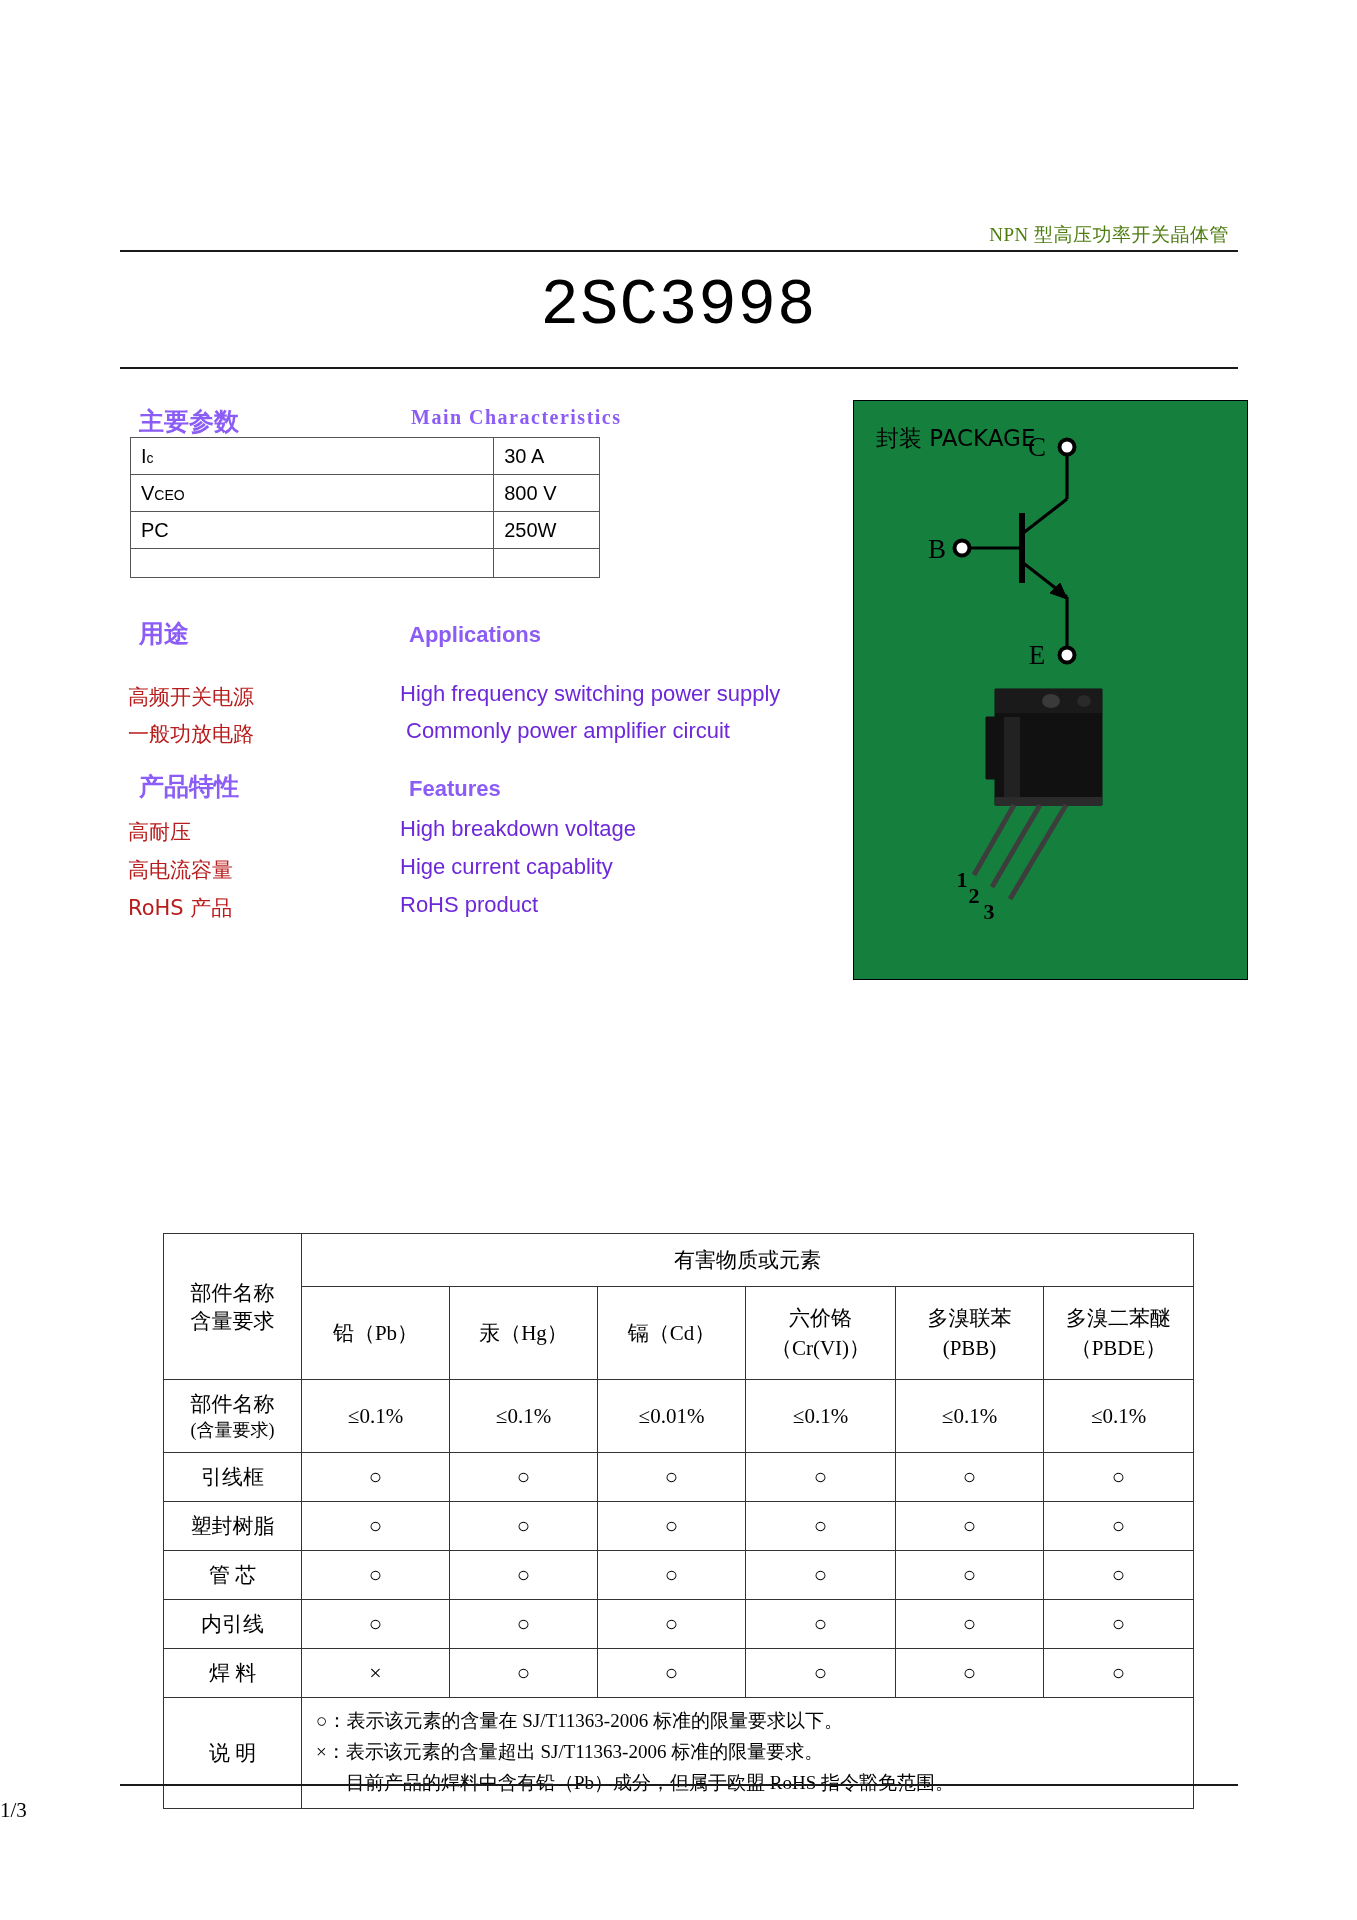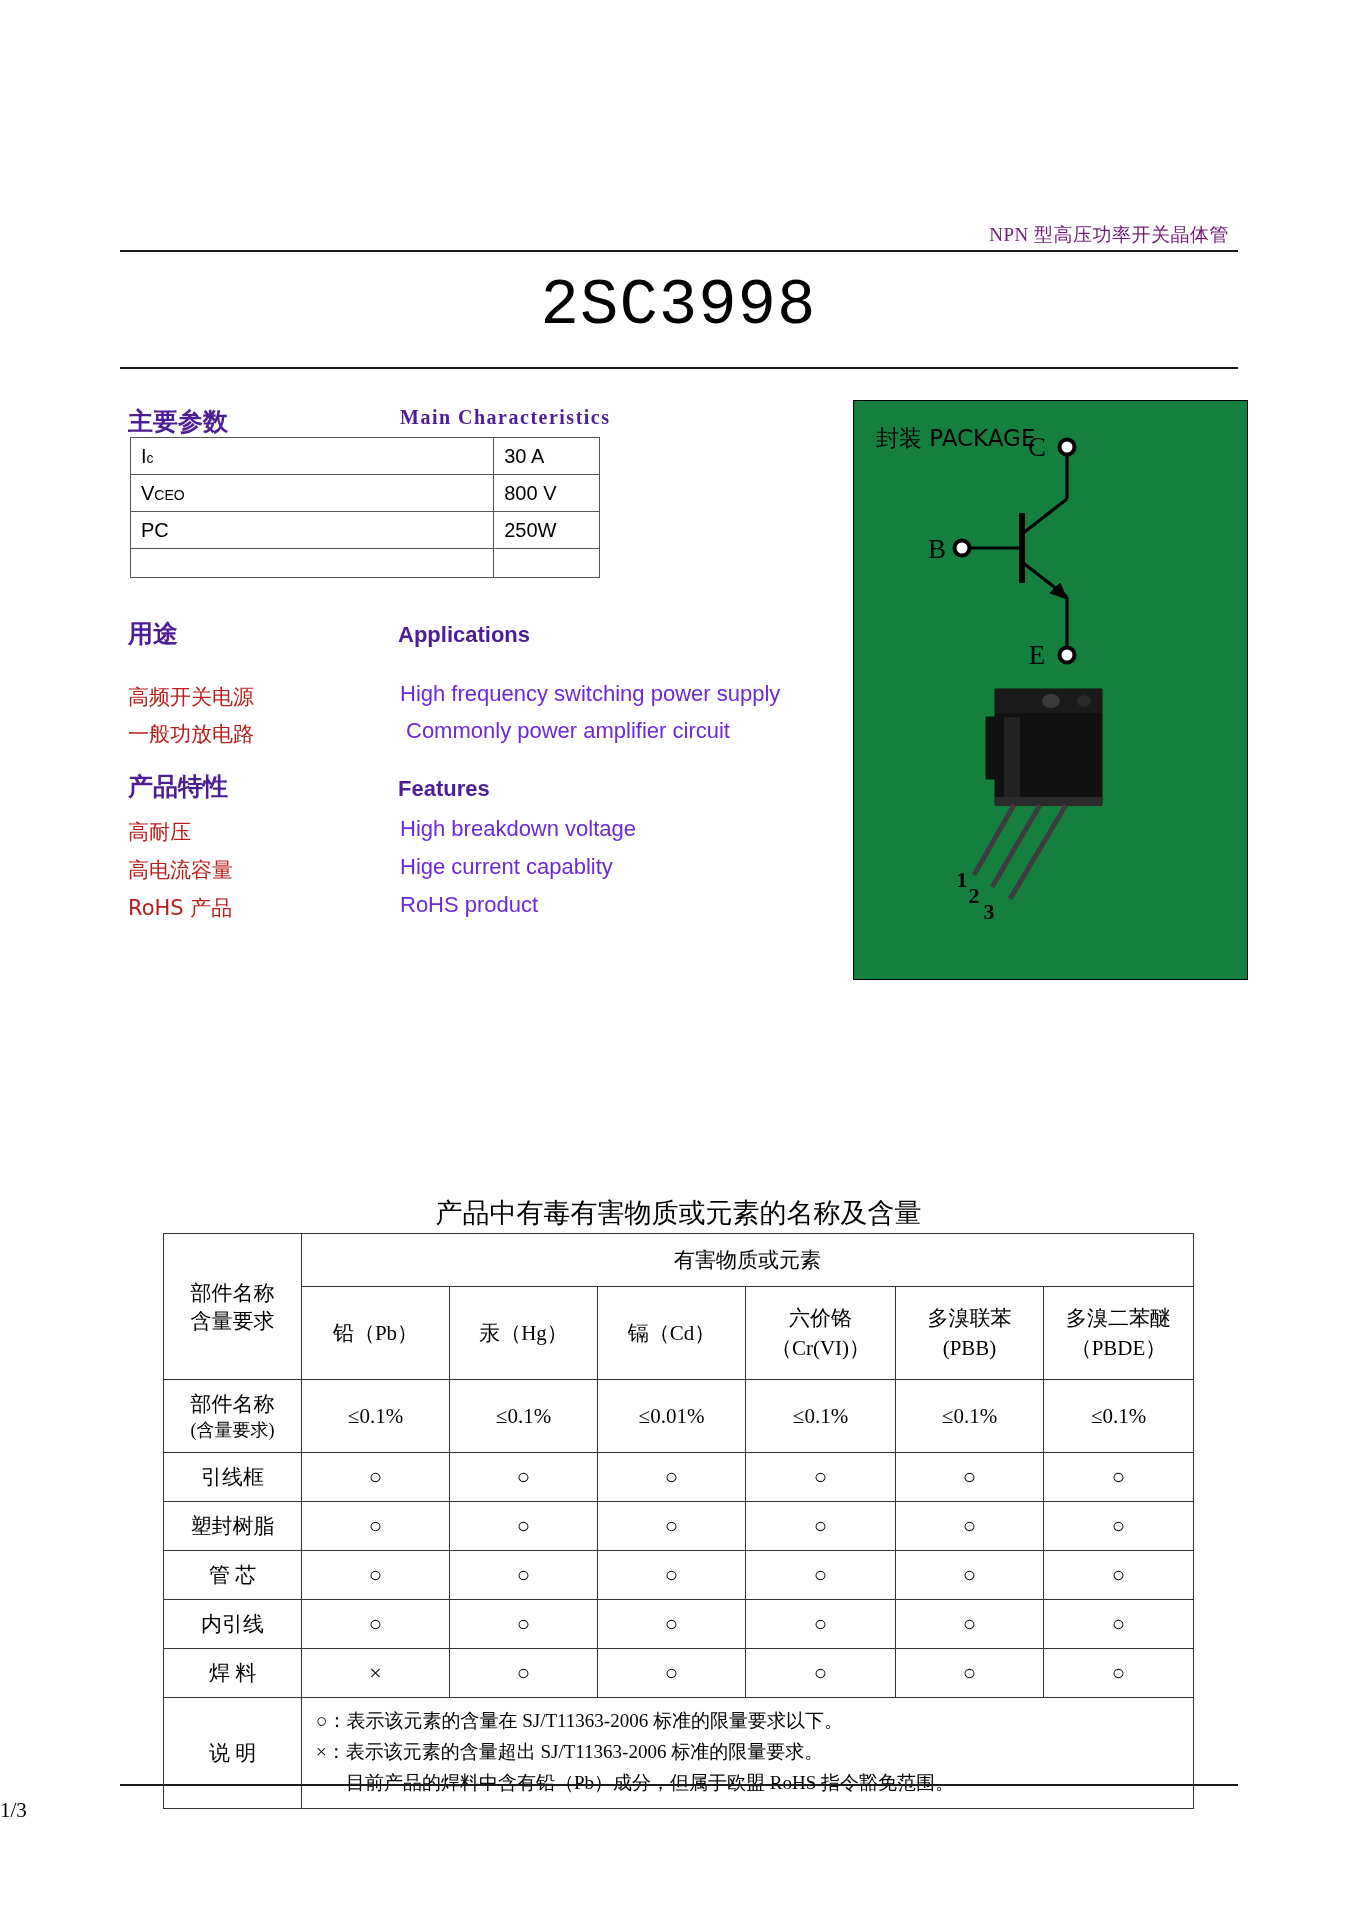--- a/index.html
+++ b/index.html
@@ -5,39 +5,39 @@
   html,body{margin:0;padding:0;background:#8a8a8a;}
   body{font-family:"Liberation Sans",sans-serif;}
   .page{
     position:relative;width:1357px;height:1920px;background:#ffffff;
     margin:0 auto;overflow:hidden;
   }
   
   .hdr-text{
     position:absolute;left:0;right:128px;top:222px;
     text-align:right;font-family:"Liberation Serif",serif;
-    font-size:19px;color:#701a75;letter-spacing:.5px;
+    font-size:19px;color:#4d7c0f;letter-spacing:.5px;
   }
   .hdr-rule{
     position:absolute;left:120px;width:1118px;top:250px;height:0;
     border-top:2px solid #1a1a1a;
   }
   .doc-title{
     position:absolute;left:0;right:0;top:270px;text-align:center;
     font-family:Liberation Mono, monospace;font-size:64px;font-weight:400;
     color:#000;letter-spacing:1px;
   }
   .title-rule{
     position:absolute;left:120px;width:1118px;top:367px;height:0;
     border-top:2px solid #1a1a1a;
   }
 
   
   .sec-h{
-    position:absolute;font-weight:bold;color:#4c1d95;
+    position:absolute;font-weight:bold;color:#8b5cf6;margin-left:11px;
   }
   .cn-h{font-family:"DejaVu Sans",sans-serif;font-size:25px;font-weight:bold;}
   .en-mono{font-family:Liberation Serif, serif;font-size:20px;font-weight:bold;letter-spacing:1.5px;}
   .en-h{font-family:"Liberation Sans",sans-serif;font-size:22px;font-weight:bold;}
 
   .mc-title-cn{left:128px;top:405px;}
   .mc-title-en{left:400px;top:406px;}
 
   .mc-table{
     position:absolute;left:130px;top:437px;width:470px;
@@ -211,21 +211,20 @@
         <line x1="186" y1="404" x2="138" y2="486" stroke="#3d3d3d" stroke-width="5"></line>
         <line x1="212" y1="404" x2="156" y2="498" stroke="#3d3d3d" stroke-width="5"></line>
       </g>
 
       <text id="pin1" x="108" y="486" font-family="Liberation Serif, serif" font-size="22" font-weight="bold" fill="#000" text-anchor="middle">1</text>
       <text id="pin2" x="120" y="502" font-family="Liberation Serif, serif" font-size="22" font-weight="bold" fill="#000" text-anchor="middle">2</text>
       <text id="pin3" x="135" y="518" font-family="Liberation Serif, serif" font-size="22" font-weight="bold" fill="#000" text-anchor="middle">3</text>
     </svg>
   </div>
 
-  <div class="rohs-title">产品中有毒有害物质或元素的名称及含量</div>
 
   <table class="rohs">
     <colgroup>
       <col style="width:138px">
         <col style="width:148px">
         <col style="width:148px">
       <col style="width:148px">
         <col style="width:150px">
         <col style="width:148px">
         <col style="width:150px">

